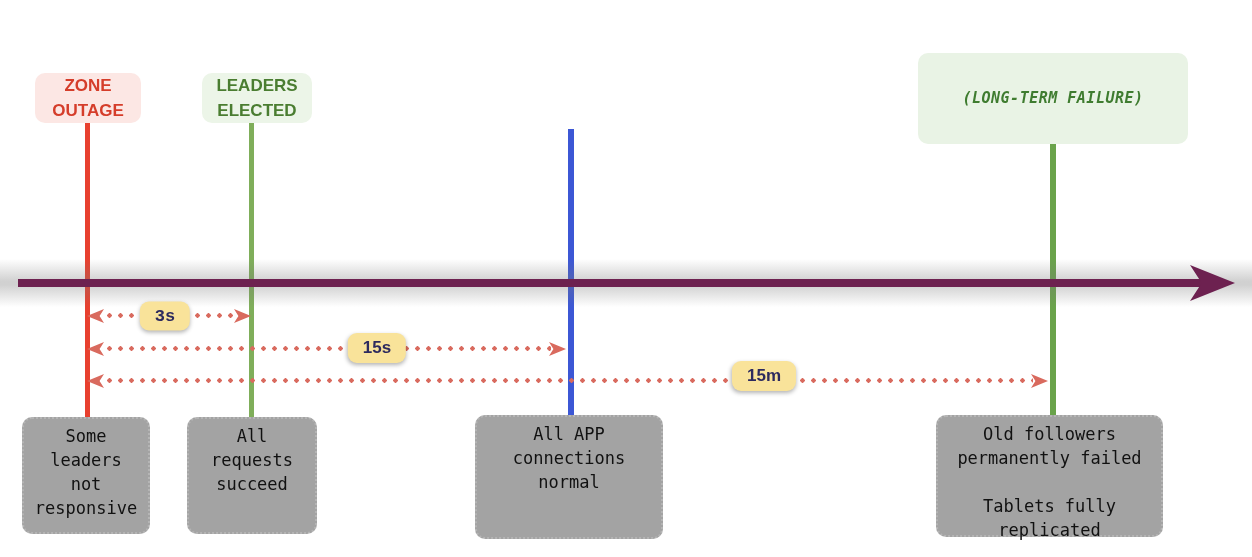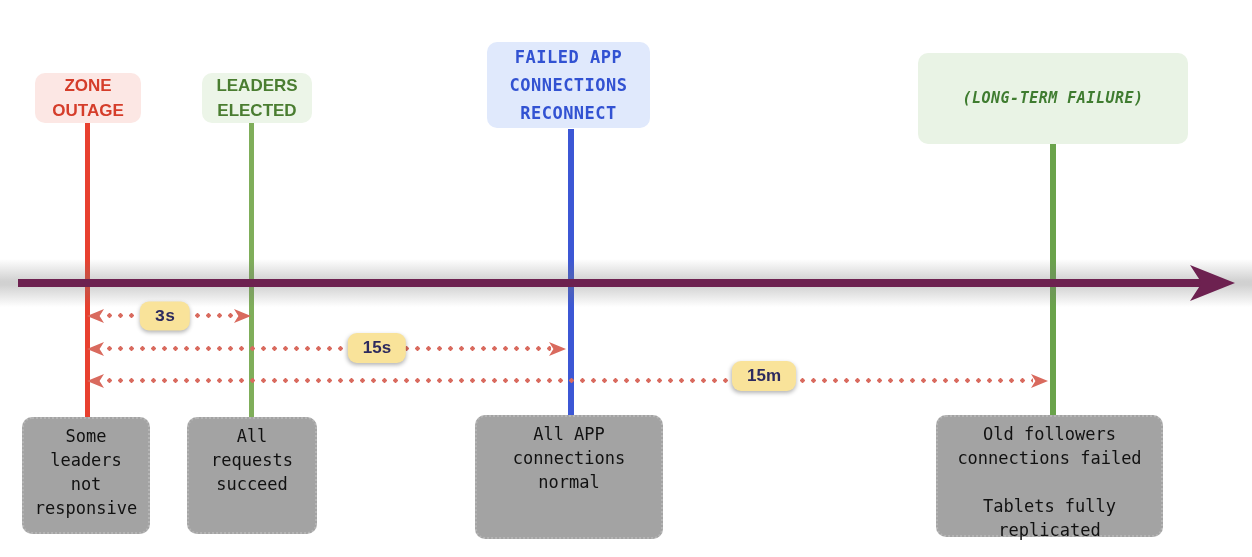--- a/index.html
+++ b/index.html
@@ -90,23 +90,20 @@
 
   <div class="glow"></div>
 
   <div class="tl-bar" style="background-color: rgb(109, 33, 80);"></div>
   <div class="tl-head" style="background-color: rgb(109, 33, 80);"></div>
 
   <div class="event-label" id="label-1" style="color: rgb(213, 61, 42); background-color: rgb(252, 231, 228);">ZONE
 OUTAGE</div>
   <div class="event-label" id="label-2" style="color: rgb(74, 125, 49); background-color: rgb(236, 245, 232);">LEADERS
 ELECTED</div>
-  <div class="event-label" id="label-3" style="color: rgb(50, 82, 210); background-color: rgb(224, 233, 252);">FAILED APP
-CONNECTIONS
-RECONNECT</div>
   <div class="event-label" id="label-4" style="color: rgb(63, 124, 48); background-color: rgb(233, 243, 229);">
     <span class="label-italic">(LONG-TERM FAILURE)</span>
   </div>
 
   <div class="dots" id="dots-1"></div>
   <div class="ah left" id="ah-1l"></div>
   <div class="ah right" id="ah-1r"></div>
   <div class="badge" id="badge-1" style="background-color: rgb(249, 227, 154); color: rgb(45, 42, 94); font-family: Liberation Mono, monospace;">3s</div>
 
   <div class="dots" id="dots-2"></div>
@@ -123,18 +120,18 @@
 leaders
 not
 responsive</div>
   <div class="note" id="note-2">All
 requests
 succeed</div>
   <div class="note" id="note-3">All APP
 connections
 normal</div>
   <div class="note" id="note-4">Old followers
-connections failed
+permanently failed
 
 Tablets fully
 replicated</div>
 
 </div>
 
 </body></html>

